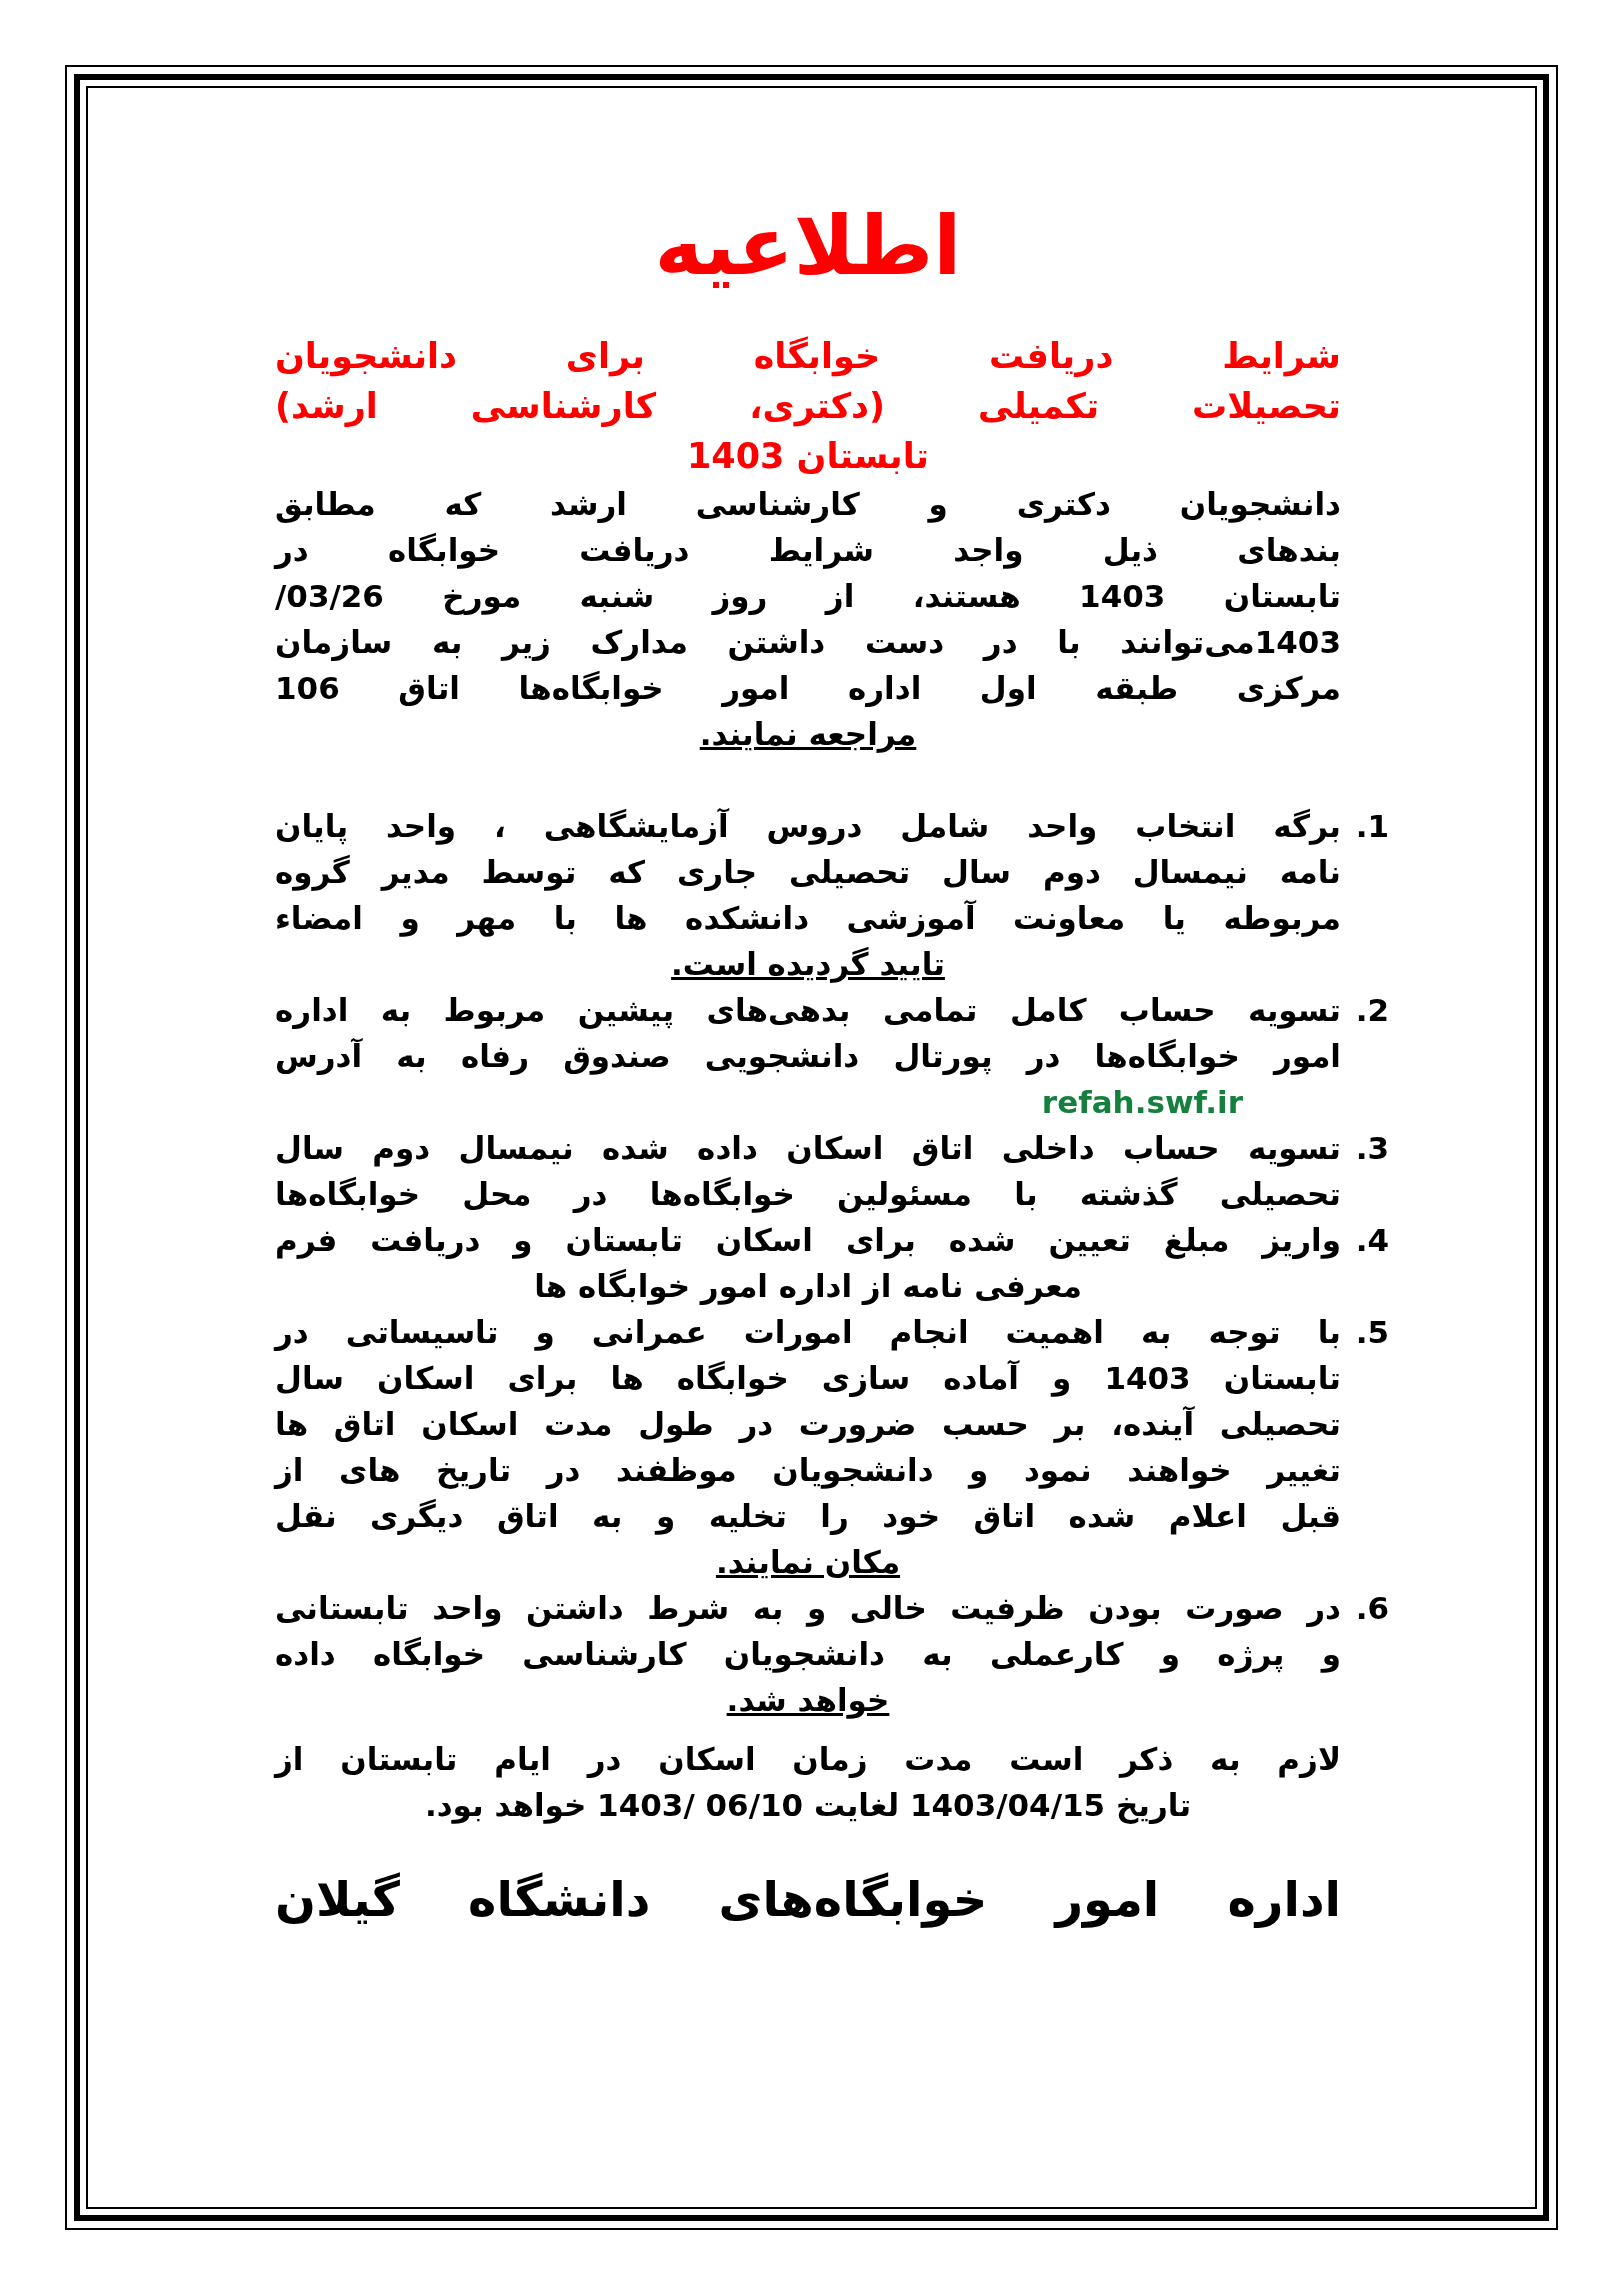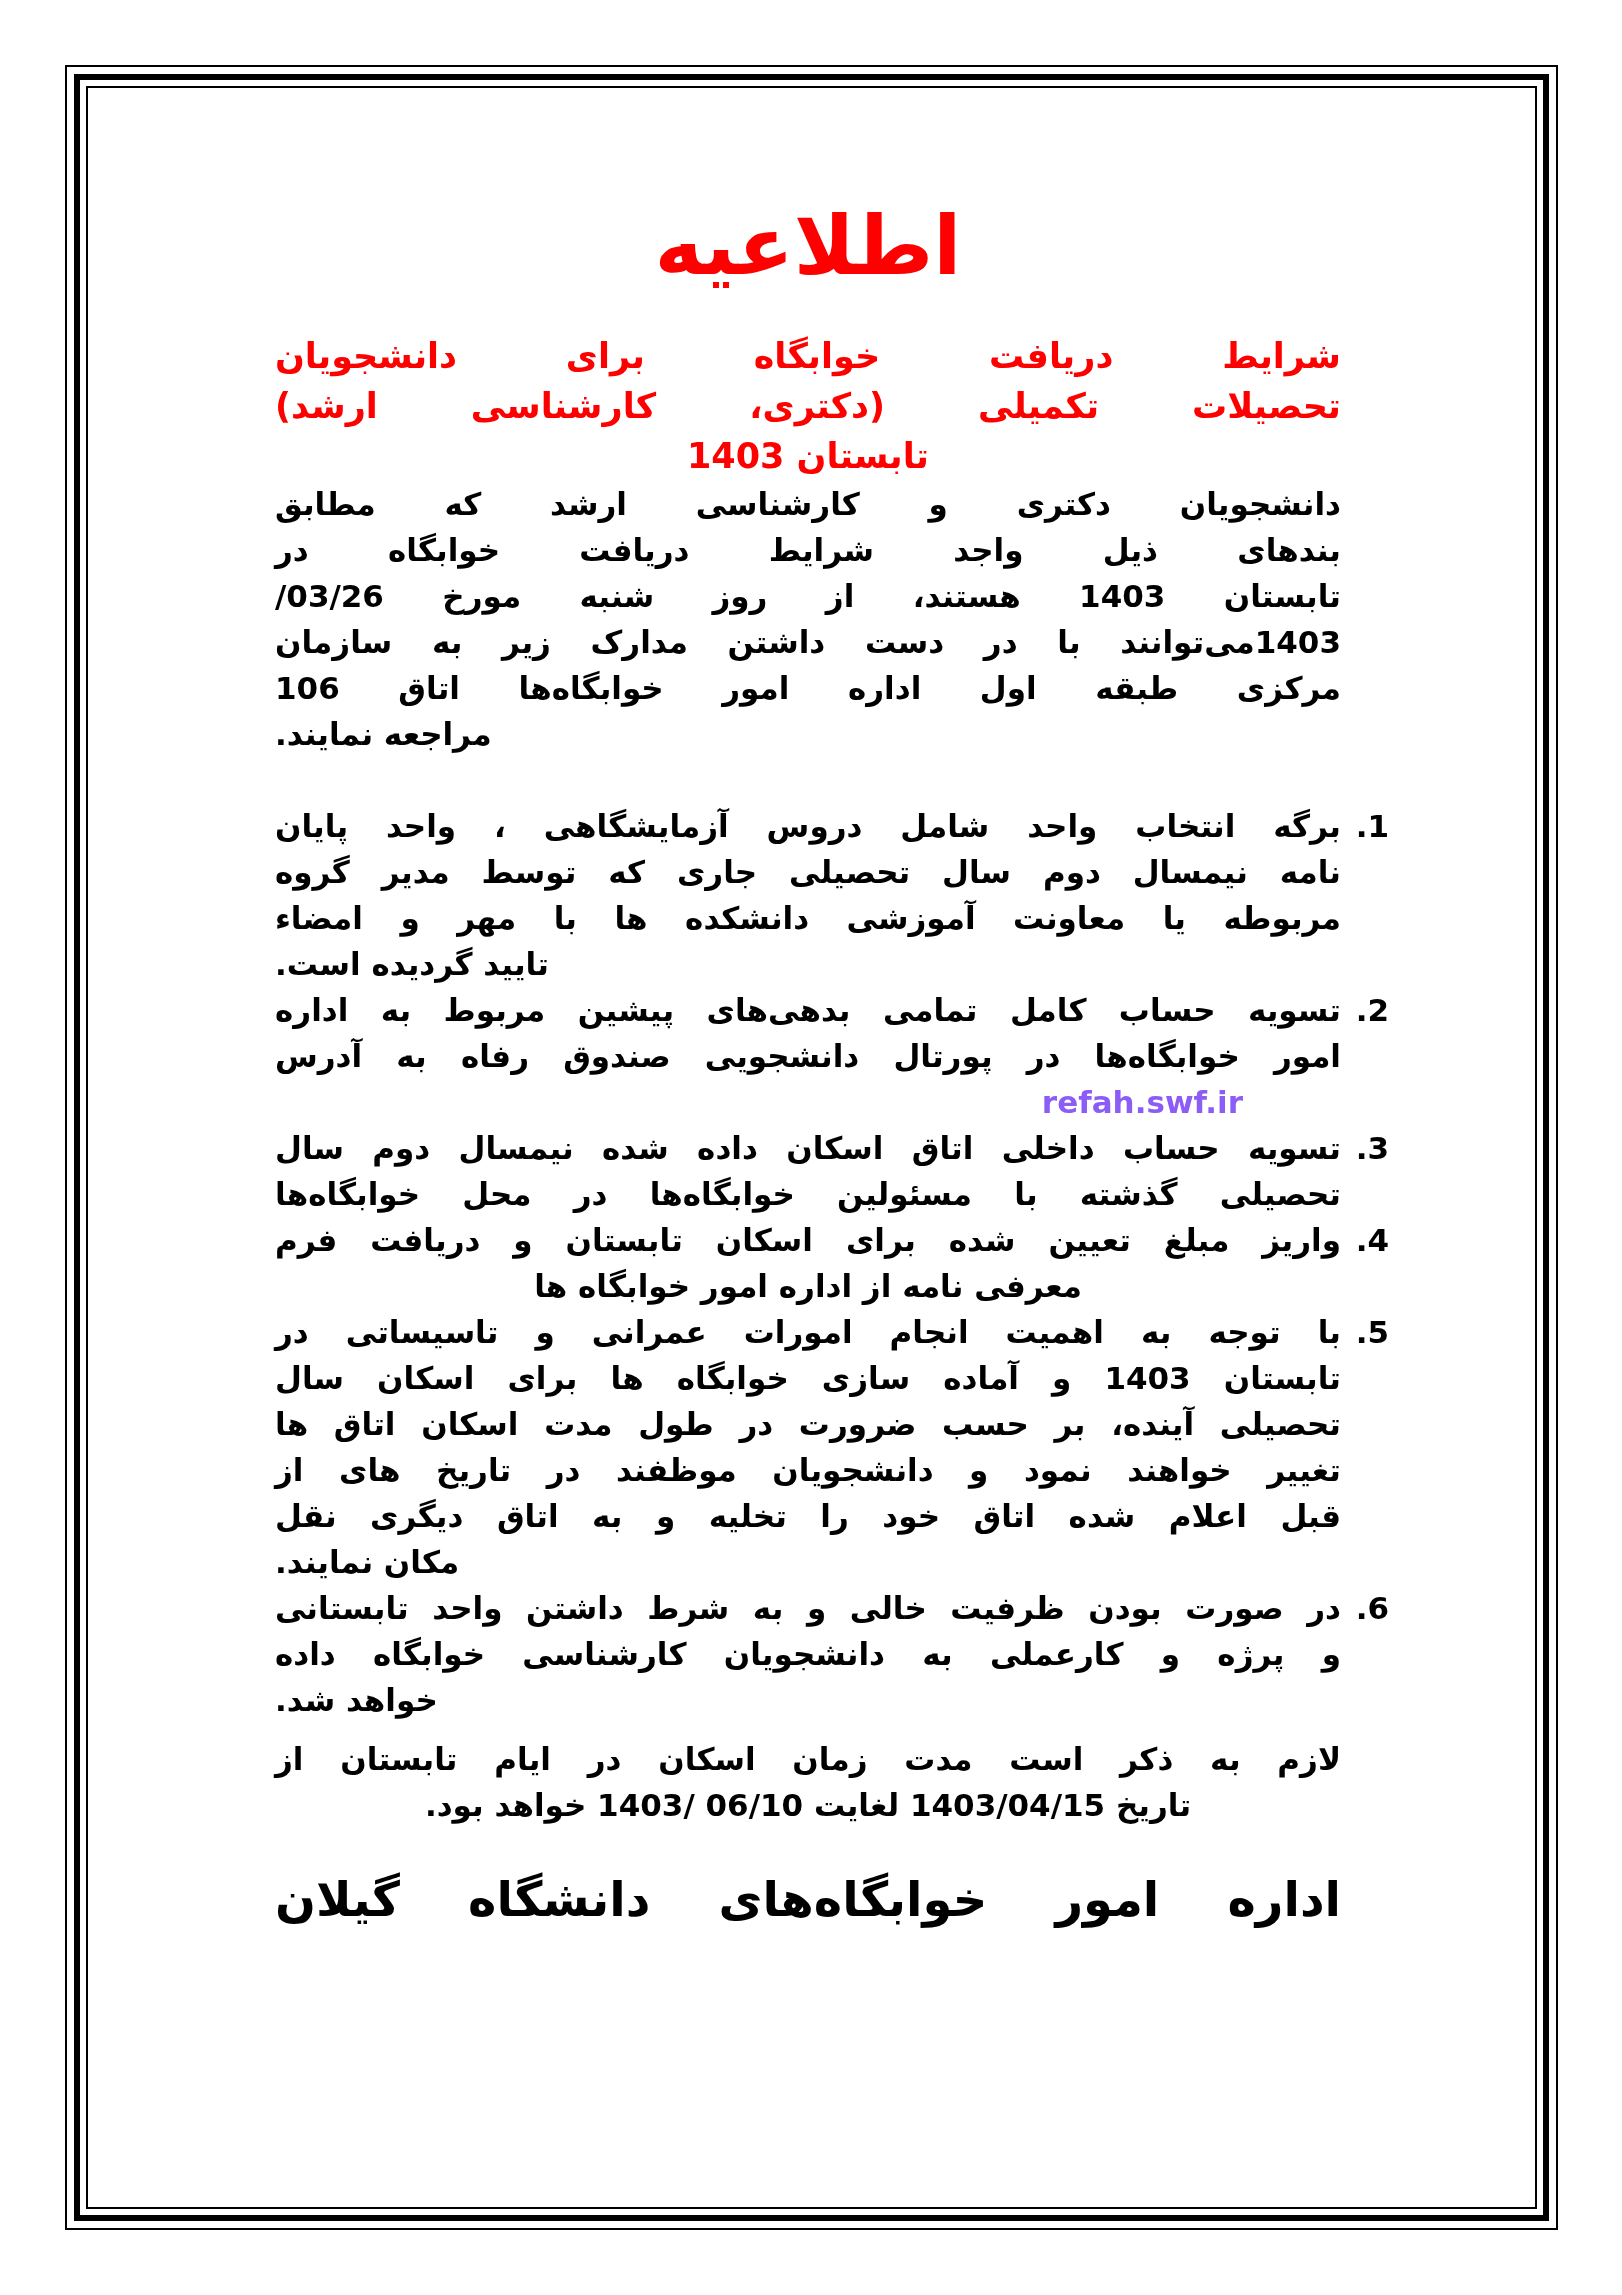--- a/index.html
+++ b/index.html
@@ -23,24 +23,24 @@
   .subtitle  { margin-top: 36px;  font-size: 35px;  line-height: 50px;  color: #fe0000; }
   .intro     { font-size: 31px;  line-height: 46px; }
   .list      { margin-top: 46px;  font-size: 31px;  line-height: 46px; }
   .note      { margin-top: 13px;  font-size: 31px;  line-height: 46px; }
   .footer    { margin-top: 45px;  font-size: 48px;  line-height: 52px; }
 
   .li  { position: relative; }
   .num { position: absolute; right: -48px; top: 0; line-height: 46px; }
 
   .ln.justify { text-align: justify; text-align-last: justify; }
-  .ln.right   { text-align: left; }
+  .ln.right   { text-align: center; text-decoration: underline; }
   .ln.center  { text-align: right; text-align-last: center; }
 
-  .url-line { color: #8b5cf6; direction: ltr; text-align: right; padding-right: 98px; }
+  .url-line { color: #15803d; direction: ltr; text-align: right; padding-right: 98px; }
 </style>
 </head>
 <body>
 
 <div class="frame-outer">
   <div class="frame-mid">
     <div class="frame-inner"></div>
   </div>
 </div>
 

